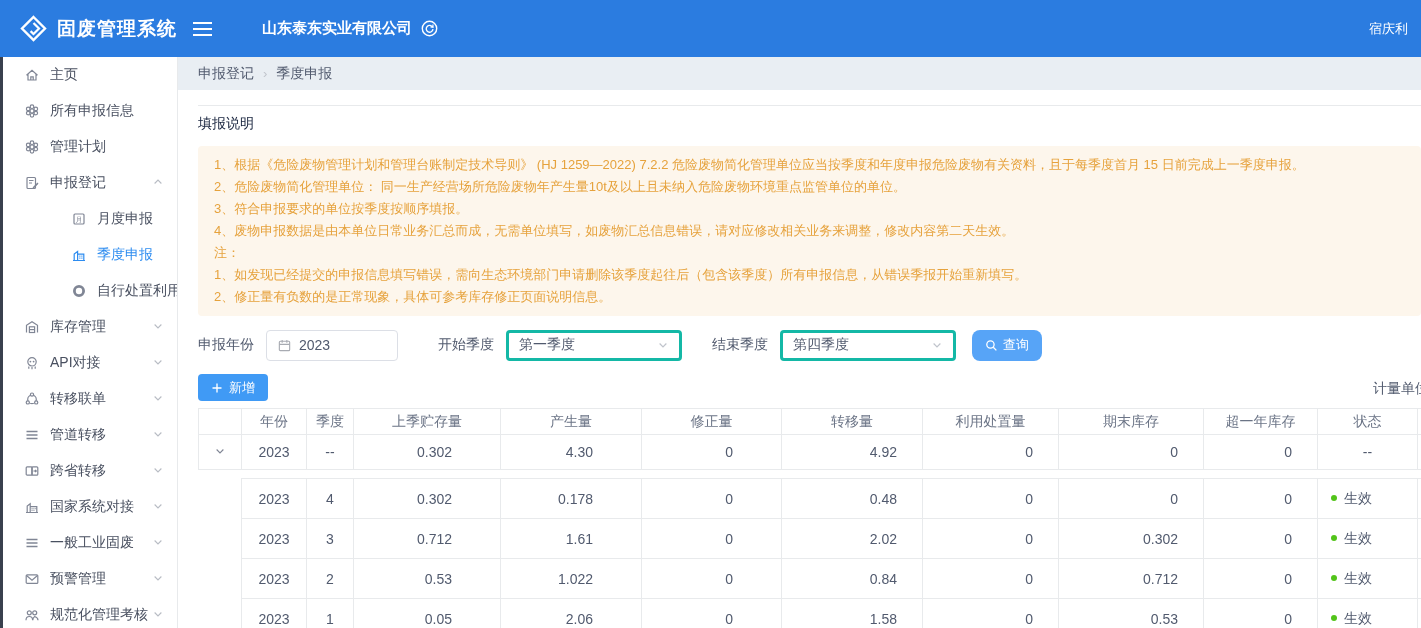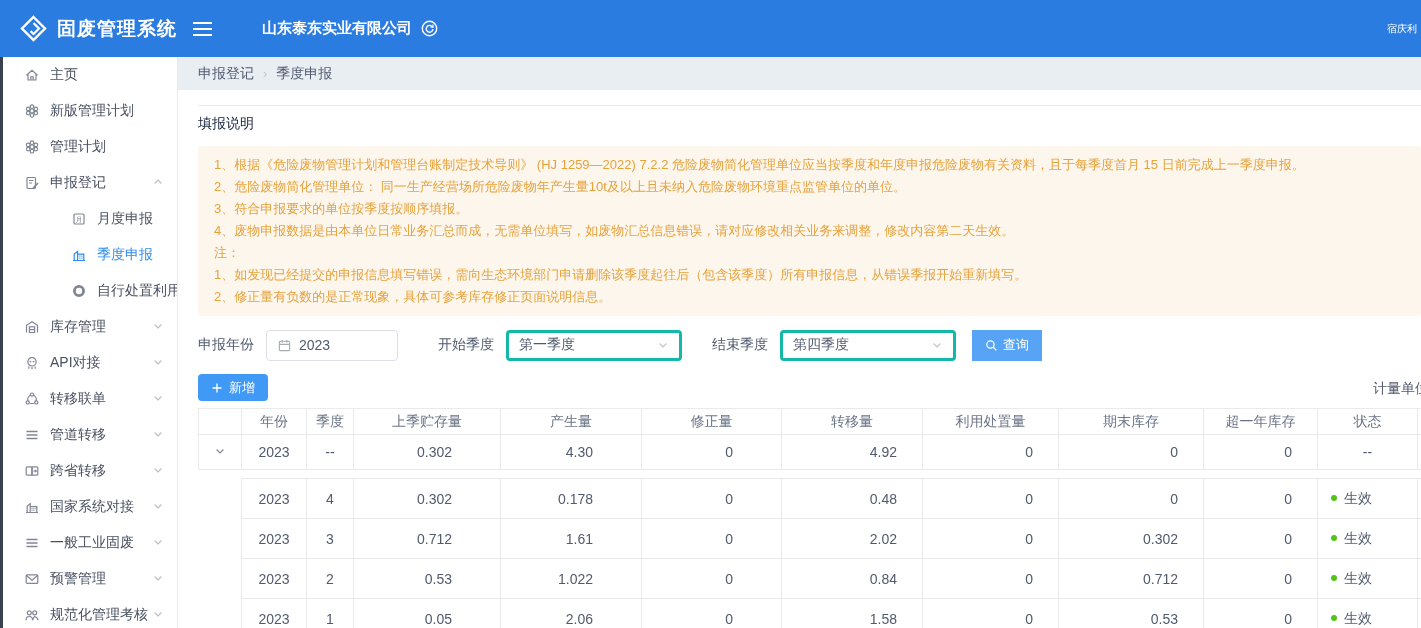--- a/index.html
+++ b/index.html
@@ -10,21 +10,21 @@
   
   .topbar { position: fixed; top: 0; left: 0; width: 1421px; height: 57px;
     background: #2b7ce0; display: flex; align-items: center; color: #fff; z-index: 10; }
   .logo-block { width: 178px; display: flex; align-items: center; padding-left: 20px; flex: none; }
   .logo-mark { margin-right: 10px; }
   .app-title { font-size: 19px; font-weight: bold; letter-spacing: 1px; white-space: nowrap; }
   .burger { margin-left: 14px; cursor: pointer; }
   .company { margin-left: 20px; font-size: 15px; font-weight: bold; white-space: nowrap; padding-left: 29px; }
   .refresh { margin-left: 9px; cursor: pointer; }
   .top-spacer { flex: 1; }
-  .username { font-size: 10px; white-space: nowrap; padding-right: 4px; }
+  .username { font-size: 13px; white-space: nowrap; padding-right: 13px; }
 
   
   .edge-strip { position: fixed; left: 0; top: 57px; width: 3px; height: 571px; background: #39404e; }
 
   
   .sidebar { position: fixed; left: 3px; top: 57px; width: 175px; height: 571px;
     background: #fff; border-right: 1px solid #e8eaec; overflow: hidden; }
   .menu-item { position: relative; height: 36px; display: flex; align-items: center;
     padding-left: 21px; font-size: 14px; color: #495060; cursor: pointer; white-space: nowrap; }
   .menu-item .mi-icon { width: 16px; height: 16px; margin-right: 10px; flex: none; }
@@ -52,21 +52,21 @@
   .filter-row { margin-top: 13px; display: flex; align-items: center; height: 32px; }
   .f-label { font-size: 14px; color: #515a6e; margin-right: 12px; white-space: nowrap; }
   .f-gap { width: 40px; }
   .input-box { width: 132px; height: 31px; border: 1px solid #dcdfe6; border-radius: 4px;
     display: flex; align-items: center; padding: 0 10px; background: #fff; font-size: 14px; color: #515a6e; }
   .input-box .cal { margin-right: 7px; }
   .select-box { width: 176px; height: 31px; border: 3px solid #14b8a6; border-radius: 4px;
     display: flex; align-items: center; justify-content: space-between; padding: 0 10px;
     background: #fff; font-size: 14px; color: #515a6e; cursor: pointer; }
   .btn-search { margin-left: 16px; height: 31px; padding: 0 13px; background: #57a4f7; border: none;
-    border-radius: 0; color: #fff; font-size: 13px; display: flex; align-items: center; cursor: pointer;
+    border-radius: 8px; color: #fff; font-size: 13px; display: flex; align-items: center; cursor: pointer;
     font-family: inherit; }
   .btn-search svg { margin-right: 5px; }
 
   
   .toolbar { position: relative; margin-top: 13px; height: 27px; }
   .btn-add { height: 27px; padding: 0 13px; background: #409af5; border: none; border-radius: 4px;
     color: #fff; font-size: 13px; display: flex; align-items: center; cursor: pointer; font-family: inherit; }
   .btn-add svg { margin-right: 6px; }
   .unit-note { position: absolute; left: 1175px; top: 6px; font-size: 14px; color: #515a6e; white-space: nowrap; }
 
@@ -132,21 +132,21 @@
         <svg width="16" height="16" viewBox="0 0 16 16" fill="none" stroke-width="1.2">
           <circle cx="8" cy="8" r="2"></circle>
           <circle cx="8" cy="3.7" r="1.8"></circle>
           <circle cx="11.8" cy="5.9" r="1.8"></circle>
           <circle cx="11.8" cy="10.1" r="1.8"></circle>
           <circle cx="8" cy="12.3" r="1.8"></circle>
           <circle cx="4.2" cy="10.1" r="1.8"></circle>
           <circle cx="4.2" cy="5.9" r="1.8"></circle>
         </svg>
       </span>
-      <span>新版管理计划</span>
+      <span>所有申报信息</span>
     </div>
     <div class="menu-item">
       <span class="mi-icon">
         <svg width="16" height="16" viewBox="0 0 16 16" fill="none" stroke-width="1.2">
           <circle cx="8" cy="8" r="2"></circle>
           <circle cx="8" cy="3.7" r="1.8"></circle>
           <circle cx="11.8" cy="5.9" r="1.8"></circle>
           <circle cx="11.8" cy="10.1" r="1.8"></circle>
           <circle cx="8" cy="12.3" r="1.8"></circle>
           <circle cx="4.2" cy="10.1" r="1.8"></circle>

